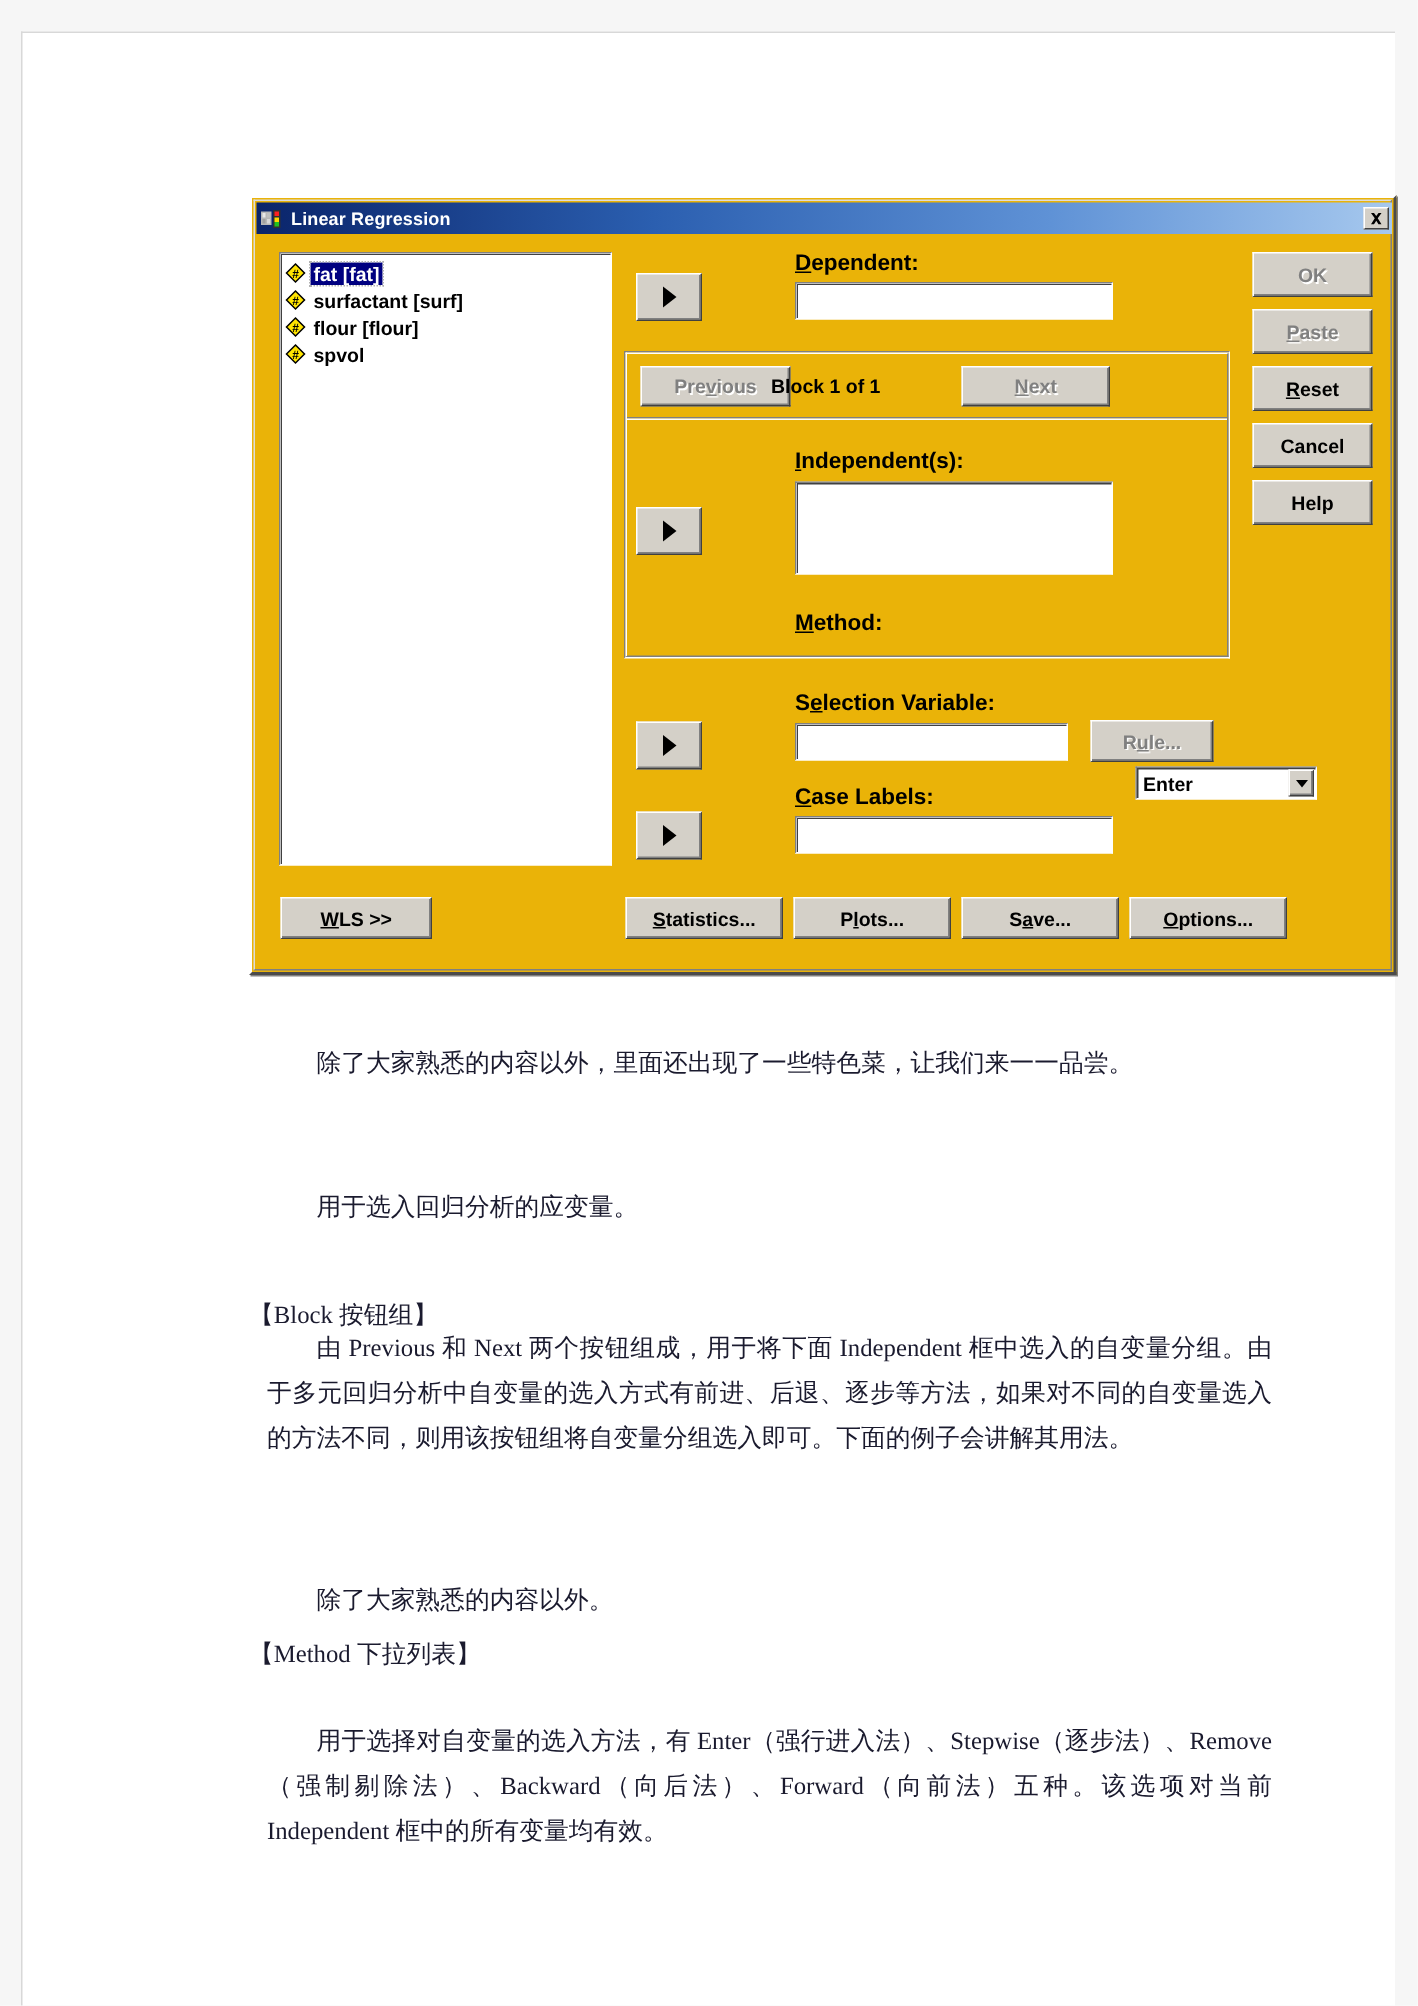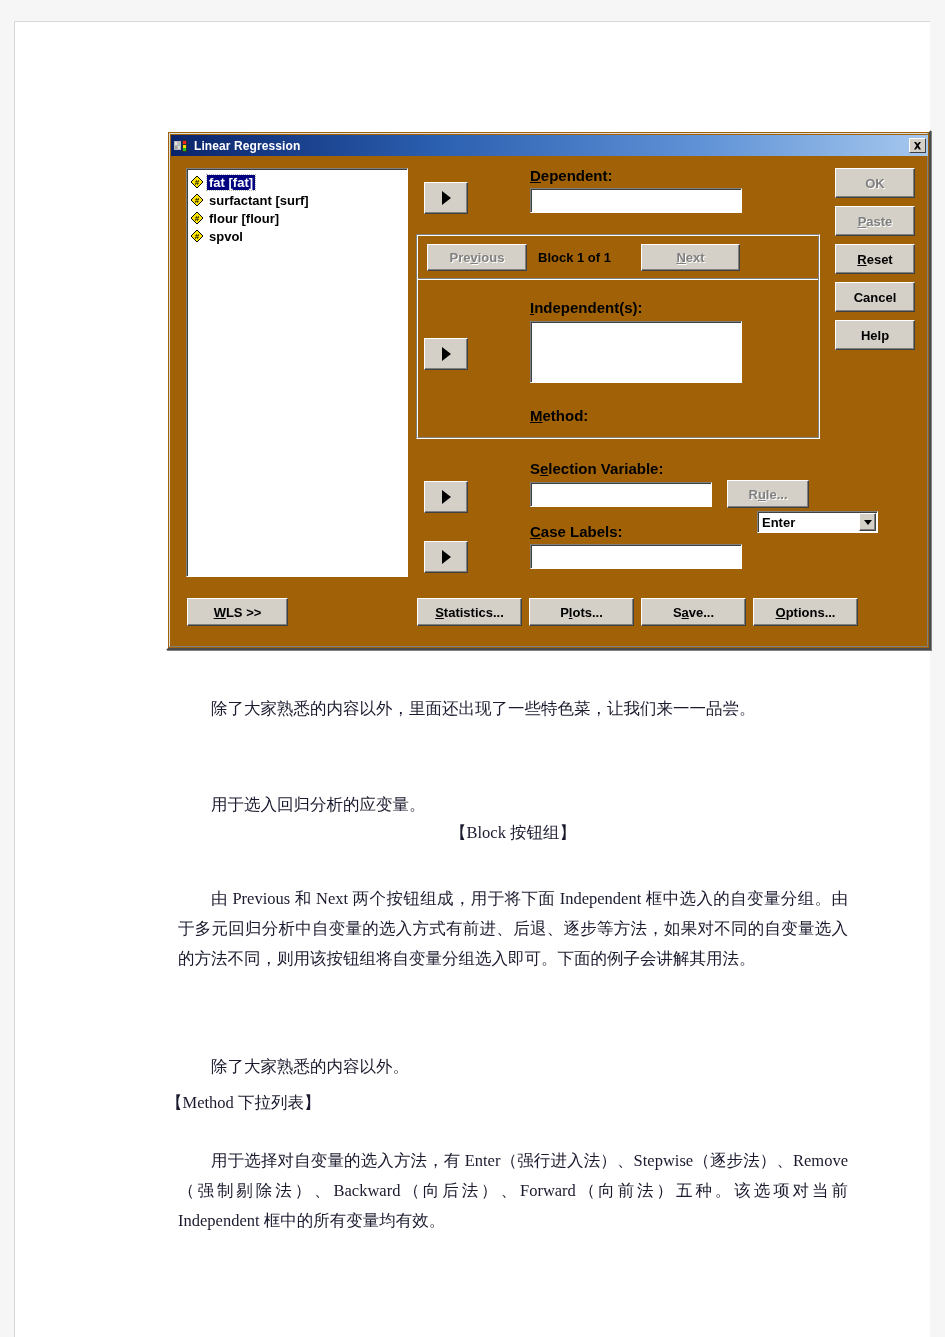--- a/index.html
+++ b/index.html
@@ -26,21 +26,21 @@
     box-sizing: border-box;
   }
 
   
   #dialog {
     position: absolute;
     left: 151px;
     top: 108px;
     width: 765px;
     height: 520px;
-    background: #a16207;
+    background: #eab308;
     border-top: 2px solid #ffffff;
     border-left: 2px solid #ffffff;
     border-right: 2px solid #4b4b4b;
     border-bottom: 2px solid #4b4b4b;
     box-sizing: border-box;
     font-family: "Liberation Sans", sans-serif;
     box-shadow: 1px 1px 0 #808080;
   }
   .dlg-inner {
     position: absolute;
@@ -373,21 +373,21 @@
     <div class="groupbox" style="left:248px; top:102px; width:404px; height:205px;">
       <div class="groupbox-in"></div>
     </div>
     <div class="hsep" style="left:250px; top:146px; width:400px;"></div>
 
     <div class="btn disabled" style="left:259px; top:112px; width:100px; height:27px;">
       <span>Pre</span>
         <u>v</u>
         <span>ious</span>
     </div>
-    <div id="block-text" style="left:370px; top:118px;">Block 1 of 1</div>
+    <div id="block-text" style="left:346px; top:118px;">Block 1 of 1</div>
     <div class="btn disabled" style="left:473px; top:112px; width:99px; height:27px;">
       <u>N</u>
         <span>ext</span>
     </div>
 
     <div class="btn arrow-btn" style="left:256px; top:206px;">
       <span class="arrow-glyph"></span>
     </div>
     <div class="fld-label" style="left:362px; top:167px;">
       <u>I</u><span>ndependent(s):</span>
@@ -468,21 +468,21 @@
   </div>
 
   <div class="body-wrap" style="top:660px;">
     <p class="p-indent">除了大家熟悉的内容以外，里面还出现了一些特色菜，让我们来一一品尝。</p>
   </div>
 
   <div class="body-wrap" style="top:756px;">
     <p class="p-indent">用于选入回归分析的应变量。</p>
   </div>
 
-  <div class="body-wrap" style="top:796px;text-align:center;">
+  <div class="body-wrap" style="top:840px;">
     <p class="p-head">【Block 按钮组】</p>
   </div>
   <div class="body-wrap" style="top:850px;">
     <p class="p-indent">由 Previous 和 Next 两个按钮组成，用于将下面 Independent 框中选入的自变量分组。由于多元回归分析中自变量的选入方式有前进、后退、逐步等方法，如果对不同的自变量选入的方法不同，则用该按钮组将自变量分组选入即可。下面的例子会讲解其用法。</p>
   </div>
 
   <div class="body-wrap" style="top:1018px;">
     <p class="p-indent">除了大家熟悉的内容以外。</p>
   </div>
 

